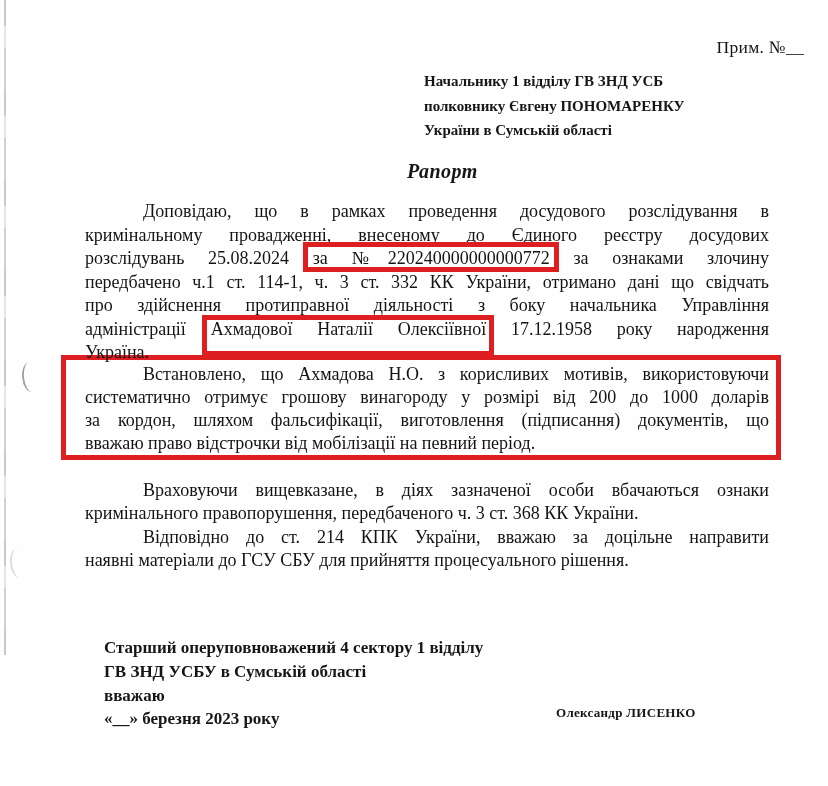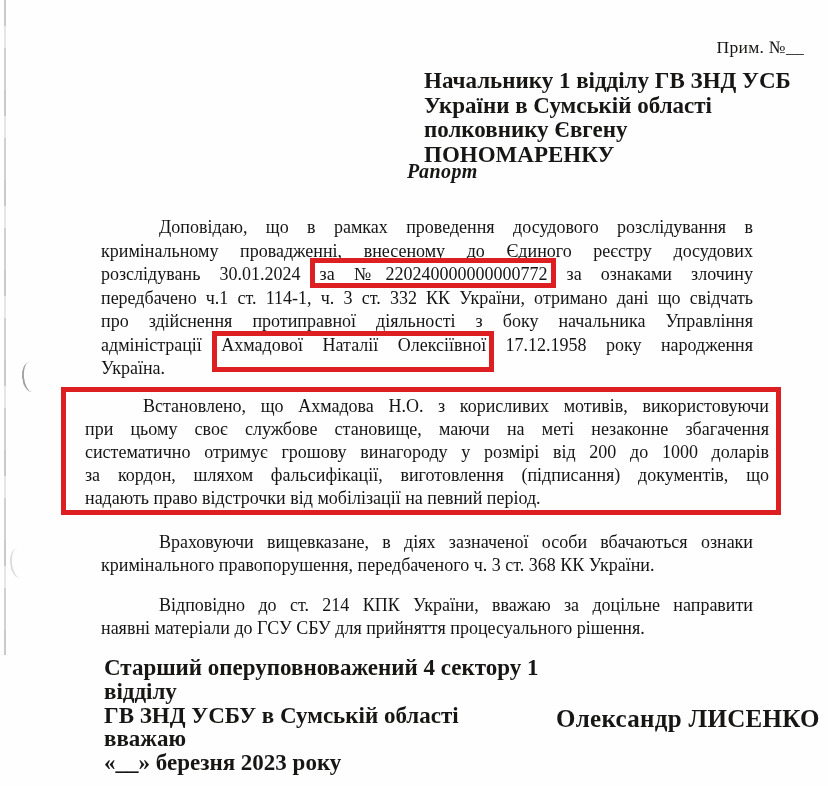--- a/index.html
+++ b/index.html
@@ -37,99 +37,98 @@
   }
   .paren-1{left:22px;top:362px;opacity:.85;}
   .paren-2{left:10px;top:548px;opacity:.3;}
   
   .copy-note{
     position:absolute;top:37px;right:60px;
     font-size:17.5px;letter-spacing:.3px;
   }
   .addressee{
     position:absolute;left:424px;top:69px;width:380px;
-    font-weight:700;font-size:23px;line-height:24.5px;
+    font-weight:700;font-size:15px;line-height:24.5px;
   }
   .doc-title{
     position:absolute;left:407px;top:160px;
     font-weight:700;font-size:20px;letter-spacing:.5px;font-style:italic;
   }
   
   .body-text{
     position:absolute;left:85px;top:200px;width:684px;
     font-size:18px;line-height:23.5px;
     color:#141414;
   }
-  .para{margin:16px;}
+  .para{margin:0;}
   .jline{
     text-align:justify;
     text-align-last:justify;
     white-space:normal;
   }
   .jline.indent{text-indent:58px;}
   .jline.last{text-align-last:left;}
   .para.boxed{
     border:5px solid var(--red);
-    margin:-10px -12px 2px -24px;
+    margin:-10px -12px 19px -24px;
     padding:3px 7px 0 19px;
     line-height:23px;
   }
   
   .hl{position:relative;}
   .hl::after{
     content:"";position:absolute;border:5px solid var(--red);
     pointer-events:none;
   }
   .hl--case-number::after{left:-10px;right:-9px;top:-6px;bottom:-4px;}
   .hl--person-name::after{left:-9px;right:-8px;top:-4px;bottom:-17px;}
   
   .signature{
-    position:absolute;left:104px;top:656px;width:480px;
-    font-weight:700;font-size:23px;line-height:23.8px;
+    position:absolute;left:104px;top:636px;width:480px;
+    font-weight:700;font-size:17px;line-height:23.8px;
   }
   .sig-name{
     position:absolute;left:556px;top:705px;
-    font-weight:700;font-size:25px;letter-spacing:.3px;
+    font-weight:700;font-size:13px;letter-spacing:.3px;
   }
 </style>
 </head>
 <body>
 
 <div class="page">
 
   <div class="scan-edge"></div>
   <div class="paren paren-1"></div>
   <div class="paren paren-2"></div>
 
   <div class="copy-note">Прим. №__</div>
 
   <div class="addressee">
     <div>Начальнику 1 відділу ГВ ЗНД УСБ</div>
+    <div>полковнику Євгену ПОНОМАРЕНКУ</div>
     <div>України в Сумській області</div>
-    <div>полковнику Євгену ПОНОМАРЕНКУ</div>
   </div>
 
   <div class="doc-title">Рапорт</div>
 
   <div class="body-text">
       <div class="para">
         <div class="jline indent"><span>Доповідаю, що в рамках проведення досудового розслідування в</span></div>
         <div class="jline"><span>кримінальному провадженні, внесеному до Єдиного реєстру досудових</span></div>
-        <div class="jline"><span>розслідувань 30.01.2024 </span><span class="hl hl--case-number">за №220240000000000772</span><span> за ознаками злочину</span></div>
+        <div class="jline"><span>розслідувань 25.08.2024 </span><span class="hl hl--case-number">за №220240000000000772</span><span> за ознаками злочину</span></div>
         <div class="jline"><span>передбачено ч.1 ст. 114-1, ч. 3 ст. 332 КК України, отримано дані що свідчать</span></div>
         <div class="jline"><span>про здійснення протиправної діяльності з боку начальника Управління</span></div>
         <div class="jline"><span>адміністрації </span><span class="hl hl--person-name">Ахмадової Наталії Олексіївної</span><span> 17.12.1958 року народження</span></div>
         <div class="jline last"><span>Україна.</span></div>
       </div>
       <div class="para boxed">
         <div class="jline indent"><span>Встановлено, що Ахмадова Н.О. з корисливих мотивів, використовуючи</span></div>
-        <div class="jline"><span>при цьому своє службове становище, маючи на меті незаконне збагачення</span></div>
         <div class="jline"><span>систематично отримує грошову винагороду у розмірі від 200 до 1000 доларів</span></div>
         <div class="jline"><span>за кордон, шляхом фальсифікації, виготовлення (підписання) документів, що</span></div>
-        <div class="jline last"><span>надають право відстрочки від мобілізації на певний період.</span></div>
+        <div class="jline last"><span>вважаю право відстрочки від мобілізації на певний період.</span></div>
       </div>
       <div class="para">
         <div class="jline indent"><span>Враховуючи вищевказане, в діях зазначеної особи вбачаються ознаки</span></div>
         <div class="jline last"><span>кримінального правопорушення, передбаченого ч. 3 ст. 368 КК України.</span></div>
       </div>
       <div class="para">
         <div class="jline indent"><span>Відповідно до ст. 214 КПК України, вважаю за доцільне направити</span></div>
         <div class="jline last"><span>наявні матеріали до ГСУ СБУ для прийняття процесуального рішення.</span></div>
       </div>
     </div>

